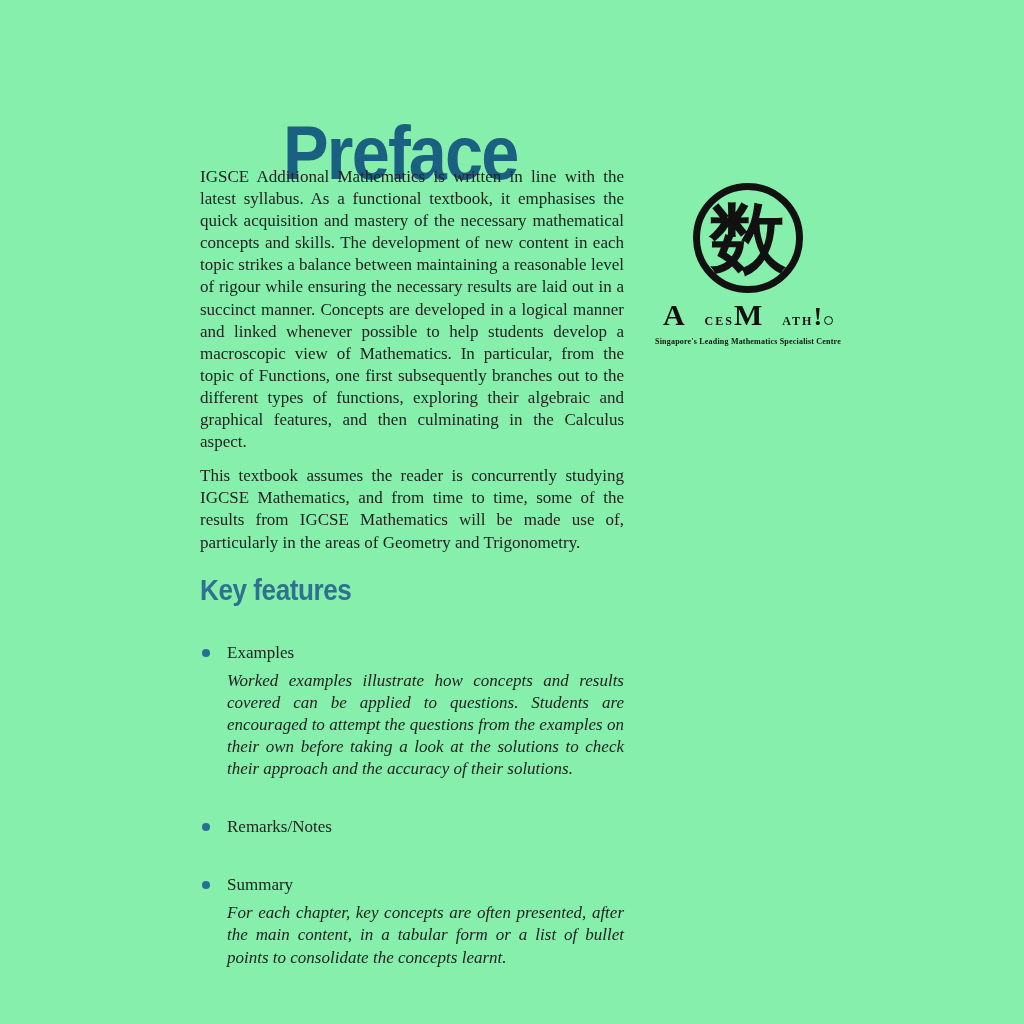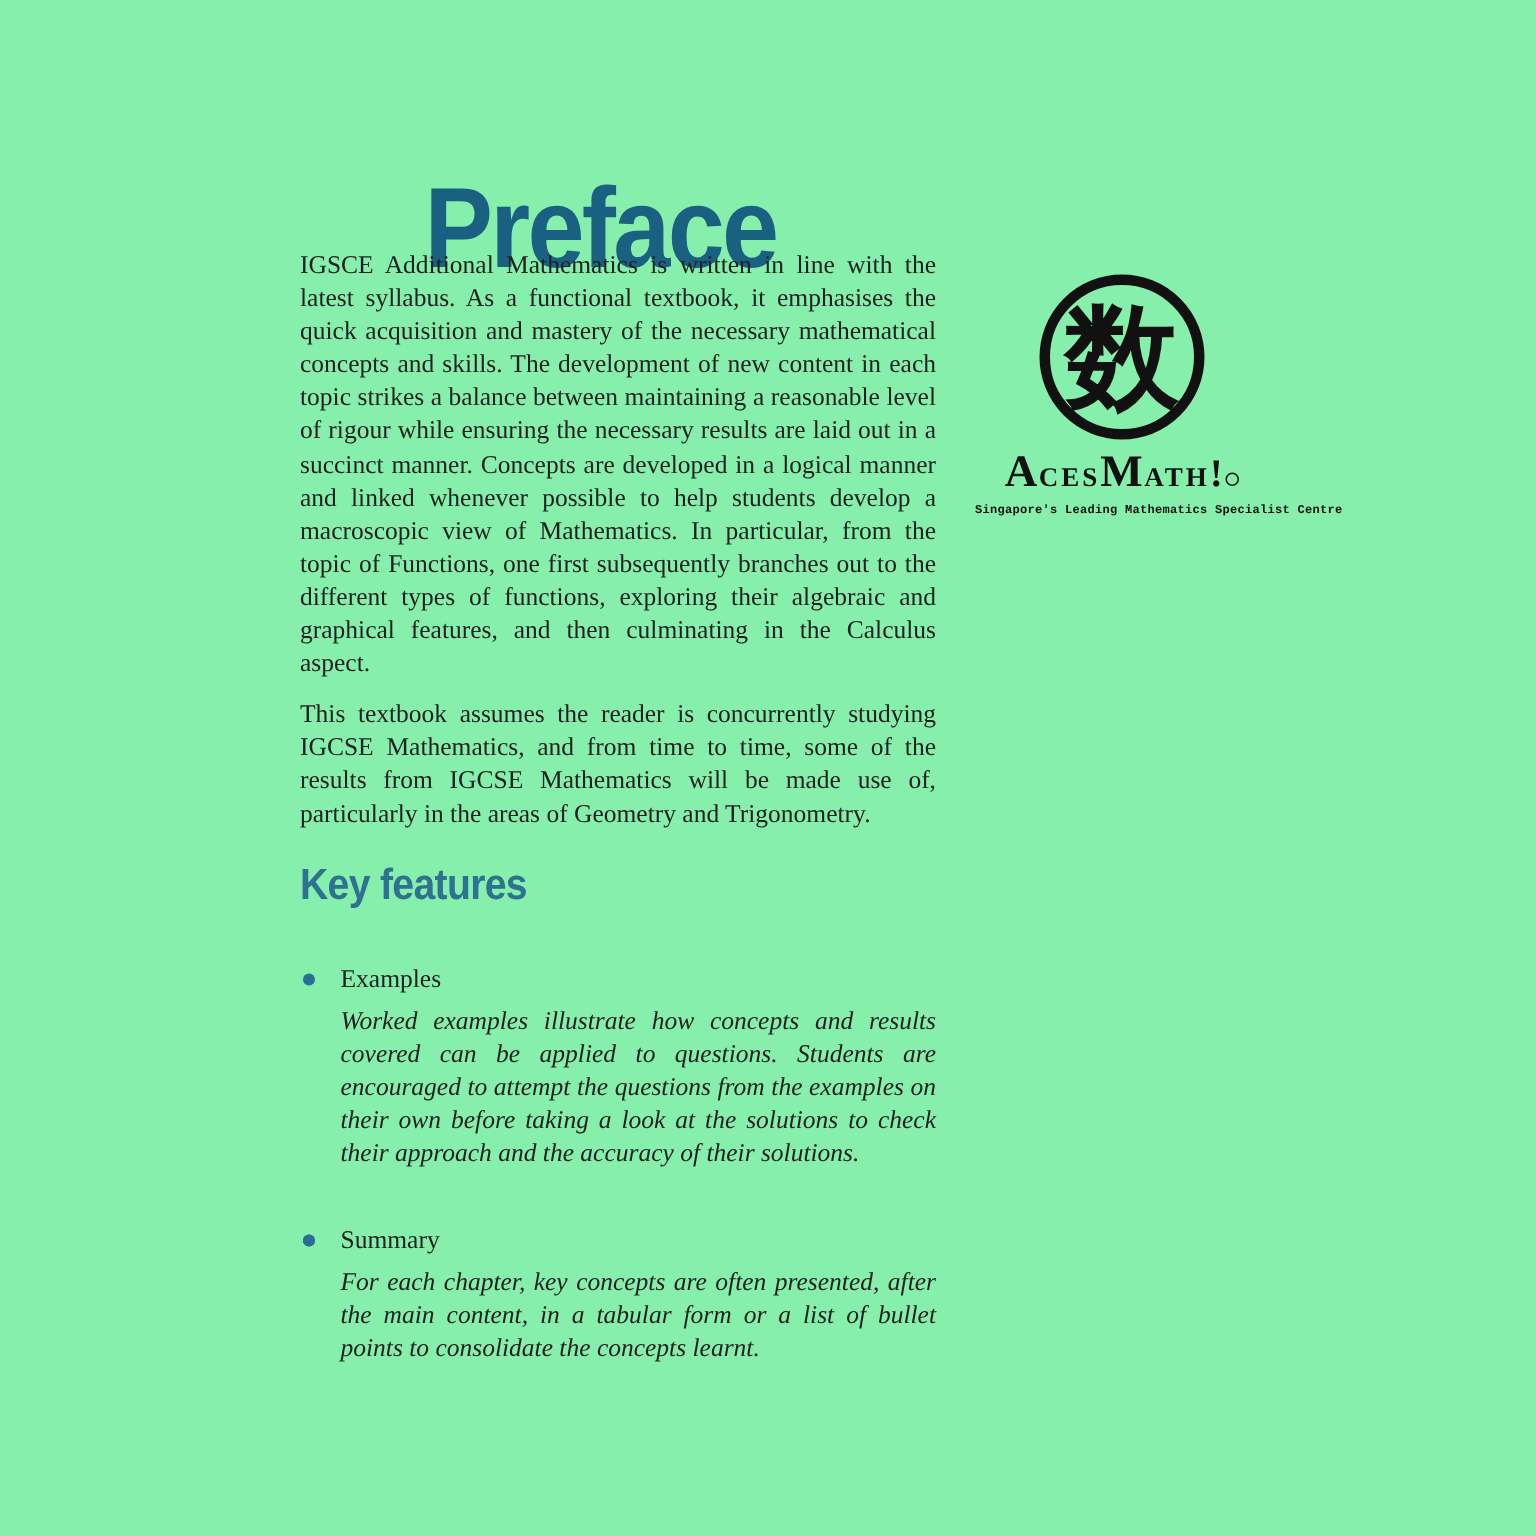--- a/index.html
+++ b/index.html
@@ -83,33 +83,33 @@
   }
   .logo-wordmark {
     margin-top: 8px;
     font-family: "Liberation Serif", serif;
     font-weight: bold;
     letter-spacing: 1px;
     white-space: nowrap;
     line-height: 28px;
   }
   .wm-big { font-size: 30px; }
-  .wm-small { font-size: 18px; letter-spacing: 2px; }
+  .wm-small { font-size: 12px; letter-spacing: 2px; margin-left: 19px; }
   .wm-bang { font-size: 26px; }
   .wm-tm {
     display: inline-block;
     width: 7px; height: 7px;
     border: 1px solid #111;
     border-radius: 50%;
     margin-left: 1px;
     vertical-align: baseline;
   }
   .logo-tagline {
     margin-top: 2px;
-    font-family: Liberation Mono, monospace;
+    font-family: Liberation Serif, serif;
     font-weight: bold;
     font-size: 8px;
     letter-spacing: 0.2px;
     white-space: nowrap;
   }
 </style>
 </head>
 <body>
 
 <div class="page">
@@ -125,20 +125,21 @@
     <h2 class="section-heading">Key features</h2>
 
     <div class="feature-item">
       <span class="feature-bullet"></span>
       <span class="feature-label">Examples</span>
       <p>Worked examples illustrate how concepts and results covered can be applied to questions. Students are encouraged to attempt the questions from the examples on their own before taking a look at the solutions to check their approach and the accuracy of their solutions.</p>
     </div>
 
     <div class="feature-item">
       <span class="feature-bullet"></span>
+      <span class="feature-label">Remarks/Notes</span>
     </div>
 
     <div class="feature-item">
       <span class="feature-bullet"></span>
       <span class="feature-label">Summary</span>
       <p>For each chapter, key concepts are often presented, after the main content, in a tabular form or a list of bullet points to consolidate the concepts learnt.</p>
     </div>
 
   </div>
 

